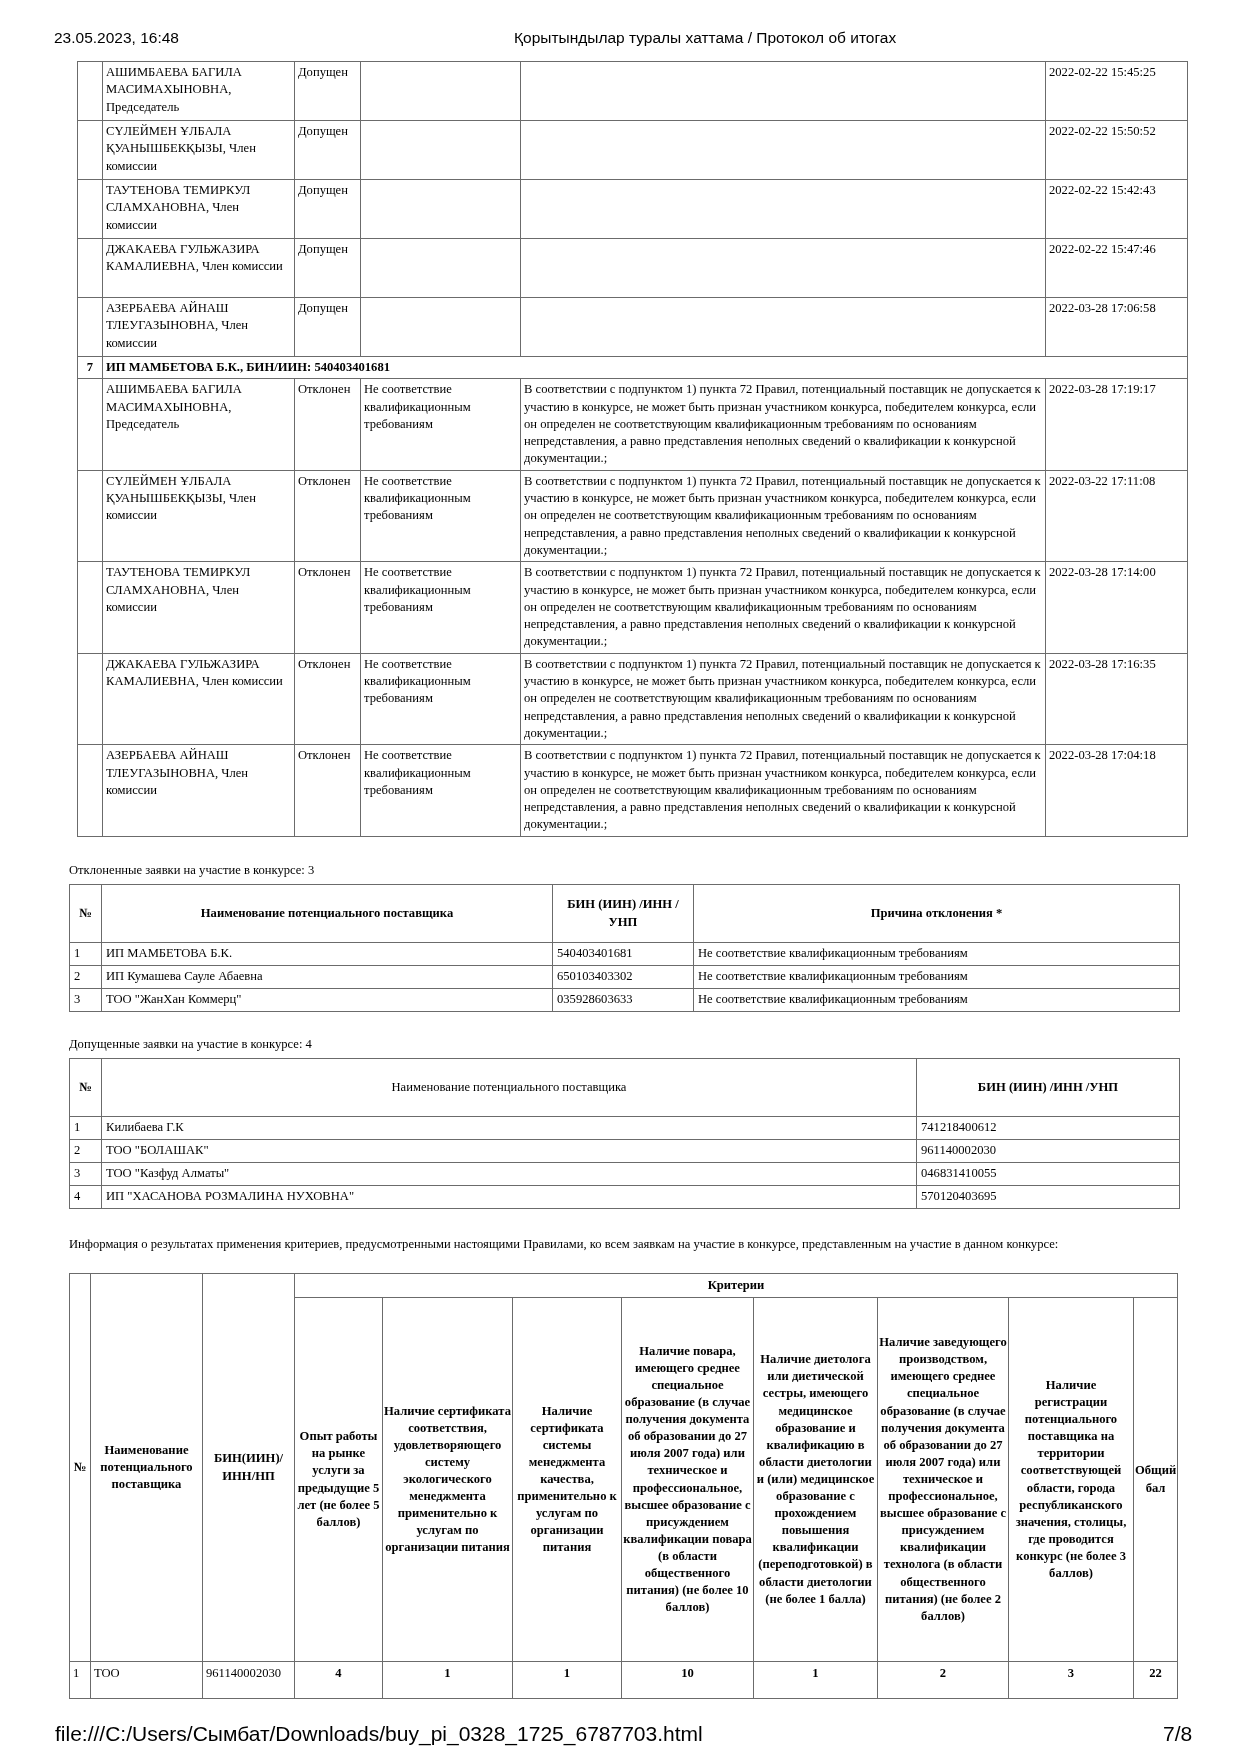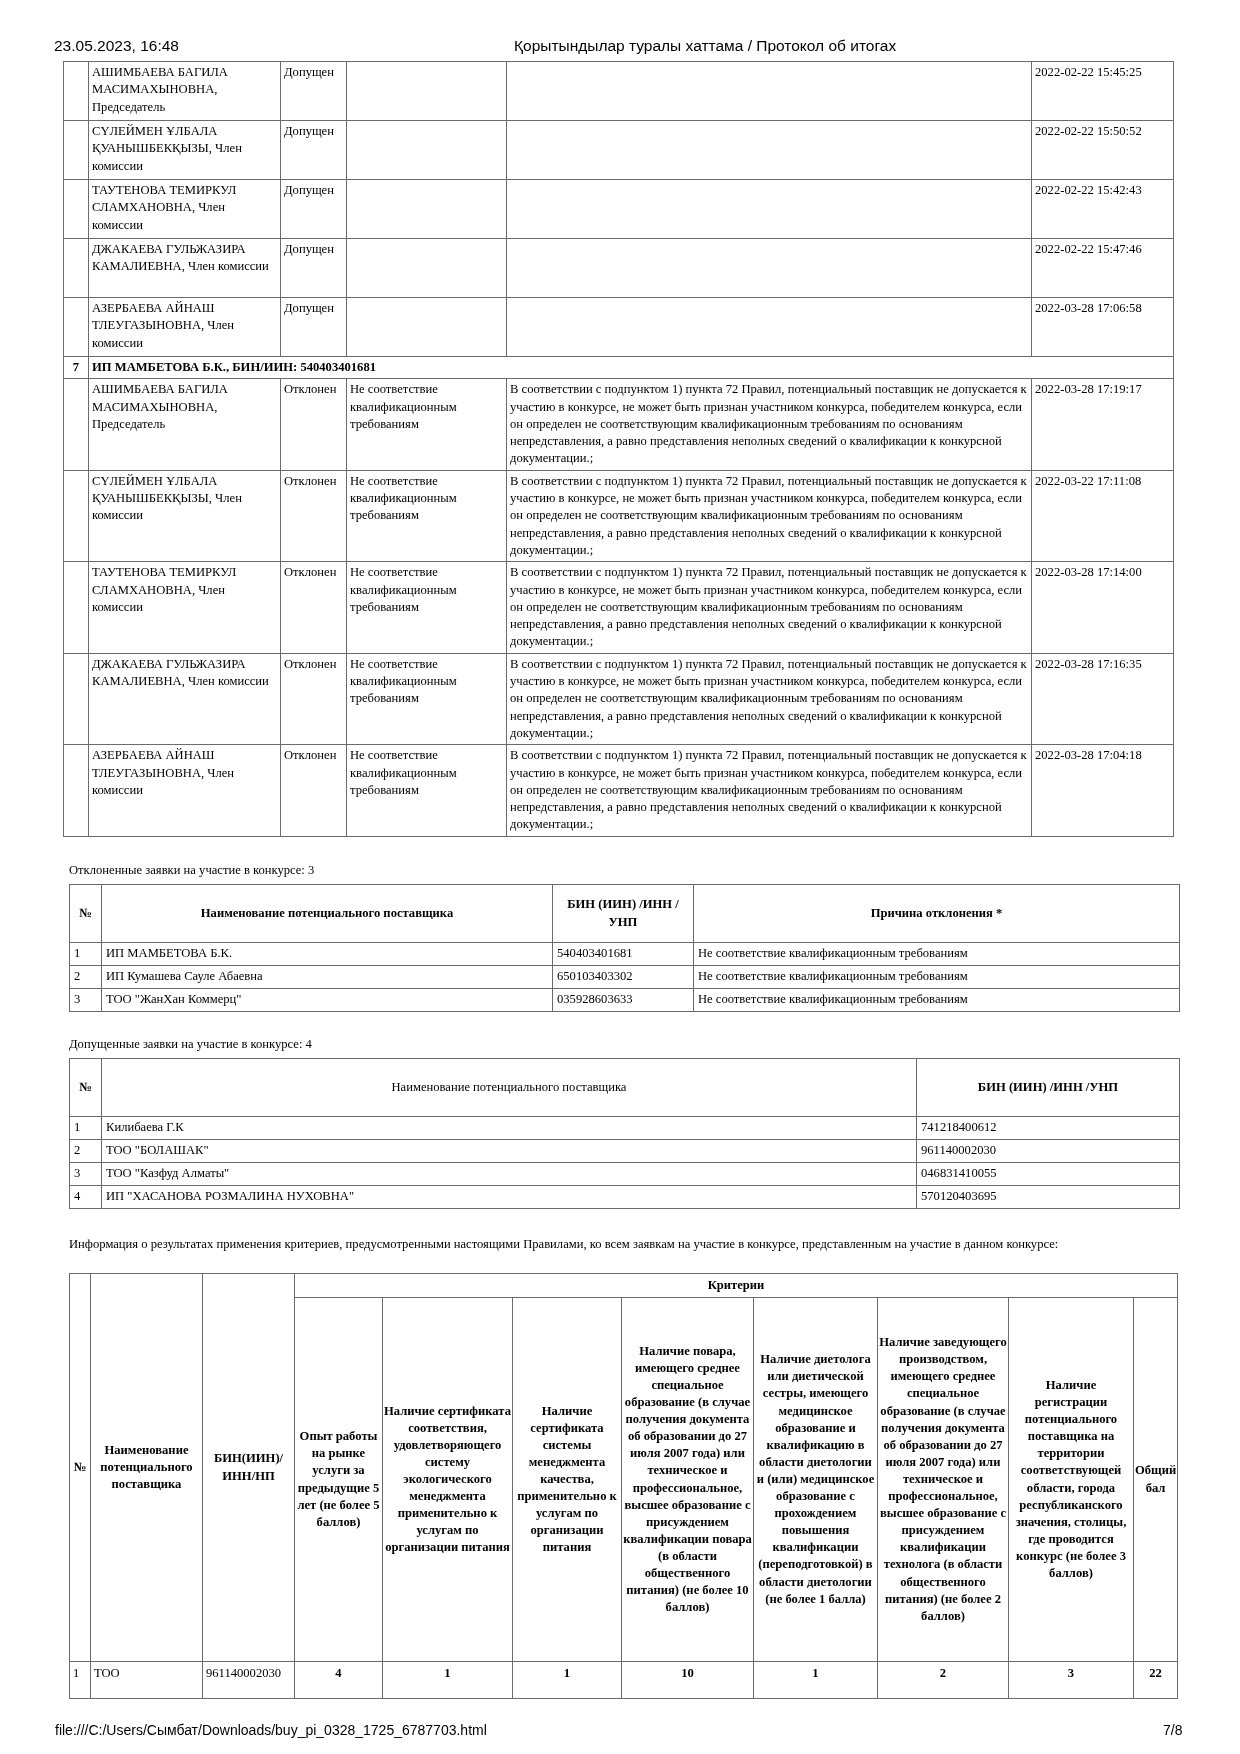--- a/index.html
+++ b/index.html
@@ -1,29 +1,29 @@
 <!DOCTYPE html>
 <html><head>
 <meta charset="utf-8">
 <style>
   * { box-sizing: border-box; }
   html, body { margin: 0; padding: 0; background: #ffffff; }
   body { width: 1240px; height: 1754px; position: relative; overflow: hidden; color: #000; }
-  .print-header { position: absolute; top: 29px; left: 0; width: 1038px; height: 24px; font-family: "Liberation Sans", sans-serif; font-size: 15.5px; margin-top: 8px; }
+  .print-header { position: absolute; top: 29px; left: 0; width: 1038px; height: 24px; font-family: "Liberation Sans", sans-serif; font-size: 15.5px; }
   .print-header .date { position: absolute; left: 54px; top: 0; }
   .print-header .title { position: absolute; left: 514px; top: 0; }
-  .print-footer { position: absolute; top: 1722px; left: 0; width: 1240px; height: 24px; font-family: "Liberation Sans", sans-serif; font-size: 14px; }
+  .print-footer { position: absolute; top: 1722px; left: 0; width: 1240px; height: 24px; font-family: "Liberation Sans", sans-serif; font-size: 21px; }
   .print-footer .url { position: absolute; left: 55px; top: 0; }
   .print-footer .page { position: absolute; left: 1163px; top: 0; }
 
   table { border-collapse: collapse; font-family: "Liberation Serif", serif; font-size: 12.6px; line-height: 17.3px; table-layout: fixed; position: absolute; }
   td, th { border: 1px solid #6b6b6b; vertical-align: top; padding: 2px 3px; text-align: left; }
   th { font-weight: bold; text-align: center; vertical-align: middle; }
 
-  #votes { left: 63px; top: 61px; width: 1110px; }
+  #votes { left: 77px; top: 61px; width: 1110px; }
   #votes td { height: 59px; }
   #votes tr.sup td { height: 84px; }
   #votes tr.supplier-head td { height: 22px; font-weight: bold; }
   #votes tr.supplier-head td.num { text-align: center; }
 
   .section-label { position: absolute; left: 69px; font-family: "Liberation Serif", serif; font-size: 12.6px; font-weight: normal; line-height: 17px; }
   #rejected-label { top: 862px; }
   #admitted-label { top: 1036px; }
   #criteria-label { top: 1236px; width: 1110px; }
 

